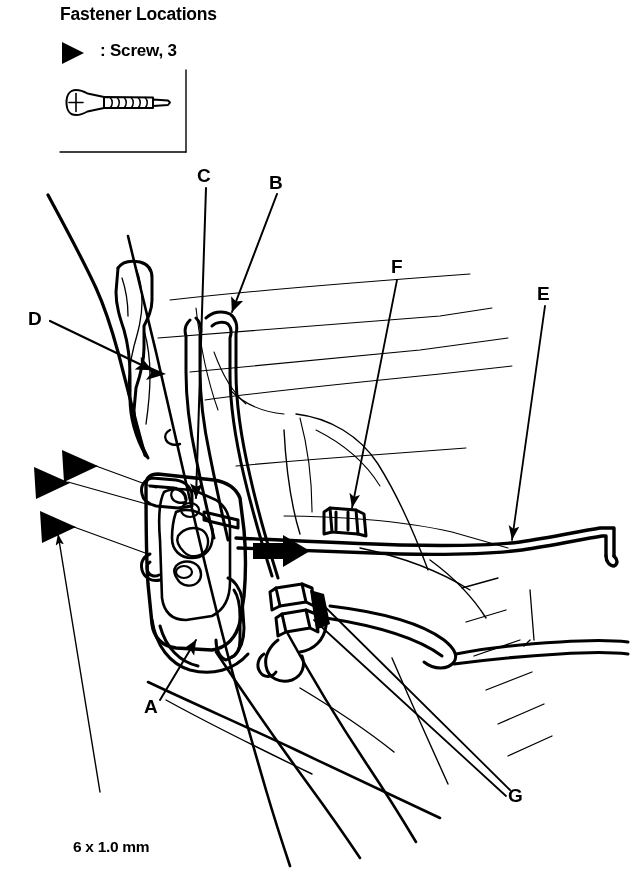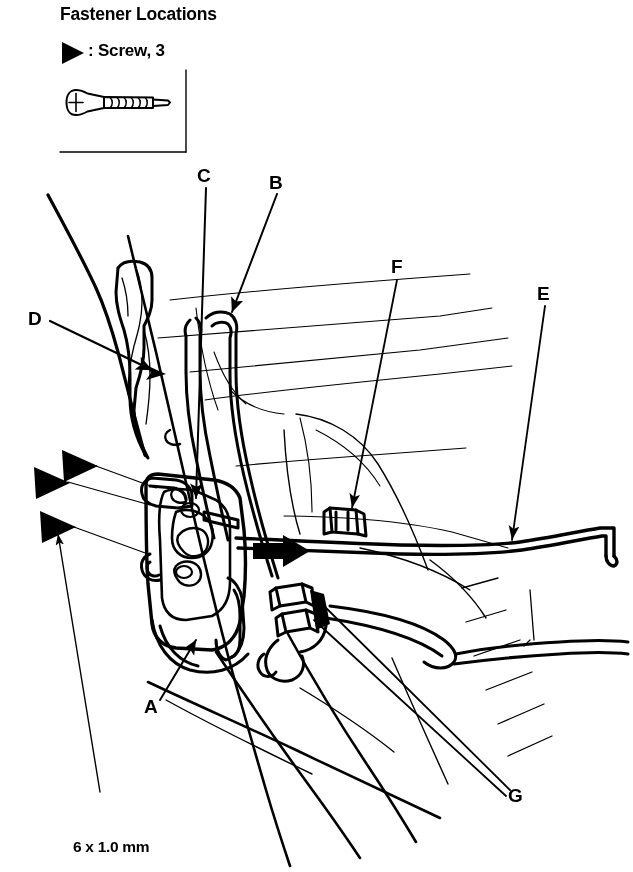--- a/index.html
+++ b/index.html
@@ -29,21 +29,21 @@
     font-weight: bold;
     white-space: pre;
     line-height: 1.18;
   }
   #legend-title {
     left: 60px; top: 4px;
     font-size: 17.5px;
     letter-spacing: -0.2px;
   }
   #legend-screw-label {
-    left: 88px; top: 41px;
+    left: 100px; top: 41px;
     font-size: 17px;
     letter-spacing: -0.2px;
   }
   .callout {
     font-size: 19px;
     letter-spacing: 0px;
   }
   #cal-A { left: 144px; top: 696px; }
   #cal-B { left: 269px; top: 172px; }
   #cal-C { left: 197px; top: 165px; }

